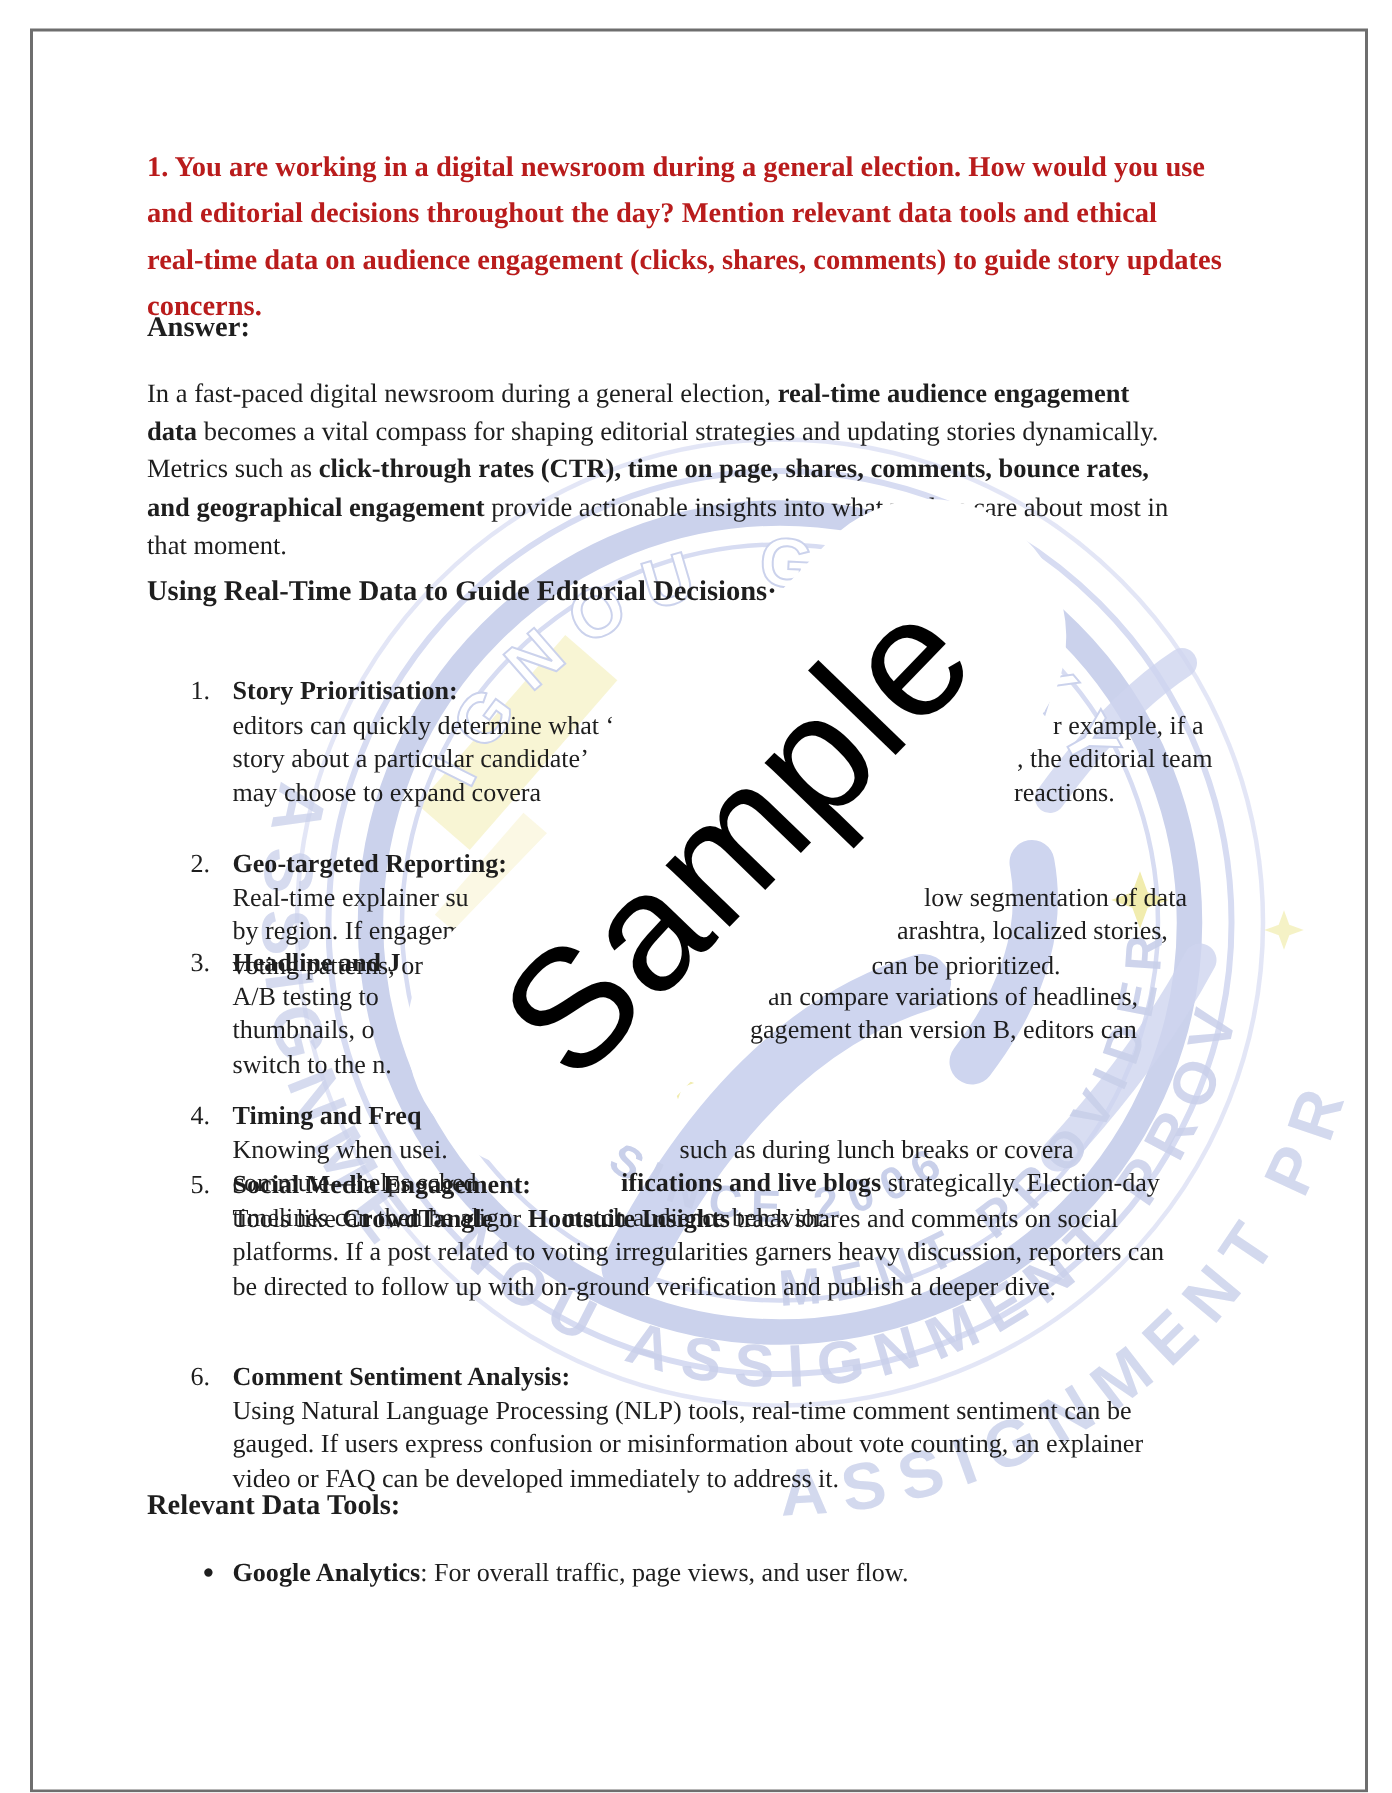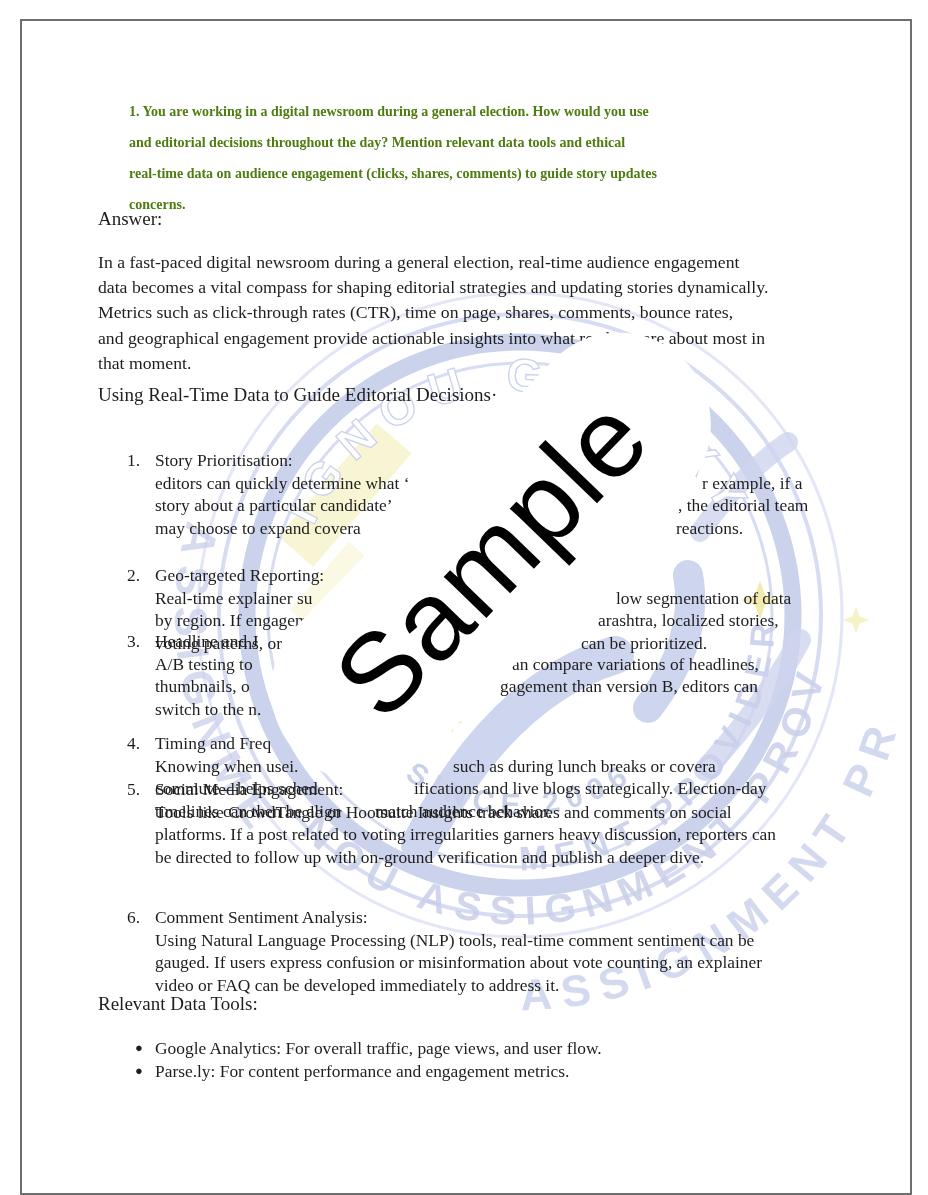--- a/index.html
+++ b/index.html
@@ -3,23 +3,23 @@
 <meta charset="utf-8">
 <style>
   html,body{margin:0;padding:0;background:#fff;}
   .canvas{position:relative;width:928px;height:1195px;background:#ffffff;overflow:hidden;
           font-family:"Liberation Serif",serif;color:#1e1e1e;}
   .page-border{position:absolute;left:20px;top:19px;width:888px;height:1172px;
                border:2px solid #6e6e6e;z-index:3;pointer-events:none;}
   .wm{position:absolute;left:0;top:0;z-index:0;}
   .content{position:absolute;left:0;top:0;width:928px;height:1195px;z-index:2;}
   .abs{position:absolute;}
-  .b{font-weight:normal;}
+  .b{font-weight:bold;}
   #question{left:98px;top:96px;width:770px;}
-  .qline{font-weight:bold;font-size:14px;line-height:31px;white-space:nowrap;color:#4d7c0f;margin-left:31px;}
+  .qline{font-weight:bold;font-size:19px;line-height:31px;white-space:nowrap;color:#b91c1c;}
   #answer-label{left:98px;top:208px;font-size:19px;}
   #intro{left:98px;top:250px;width:770px;}
   .iline{font-size:17.7px;line-height:25.2px;white-space:nowrap;}
   #section-heading{left:98px;top:384px;font-size:19px;}
   #list{left:0;top:0;}
   .item{position:absolute;left:127px;width:745px;margin-top:16px;}
   .lrow{position:relative;font-size:17.4px;line-height:22.6px;height:22.6px;
         padding-left:28px;white-space:nowrap;}
   .num{display:inline-block;width:28px;margin-left:-28px;}
   .rfrag{position:absolute;top:0;white-space:nowrap;}
@@ -138,21 +138,20 @@
         <div class="item" style="top: 890px;">
           <div class="lrow"><span class="num">6.</span><span class="b">Comment Sentiment Analysis:</span></div>
           <div class="lrow"><span>Using Natural Language Processing (NLP) tools, real-time comment sentiment can be</span></div>
           <div class="lrow"><span>gauged. If users express confusion or misinformation about vote counting, an explainer</span></div>
           <div class="lrow"><span>video or FAQ can be developed immediately to address it.</span></div>
         </div>
       </div>
     <div id="tools-heading" class="abs b">Relevant Data Tools:</div>
     <div id="tools" class="abs">
         <div class="trow"><span class="bullet">●</span><span class="b">Google Analytics</span><span>: For overall traffic, page views, and user flow.</span></div>
-        <div class="trow"><span class="bullet">●</span><span class="b">Parse.ly</span><span>: For content performance and engagement metrics.</span></div>
       </div>
   </div>
 
   <div class="pill">
     <span>Sample</span>
   </div>
 
   <div class="page-border"></div>
 </div>
 

